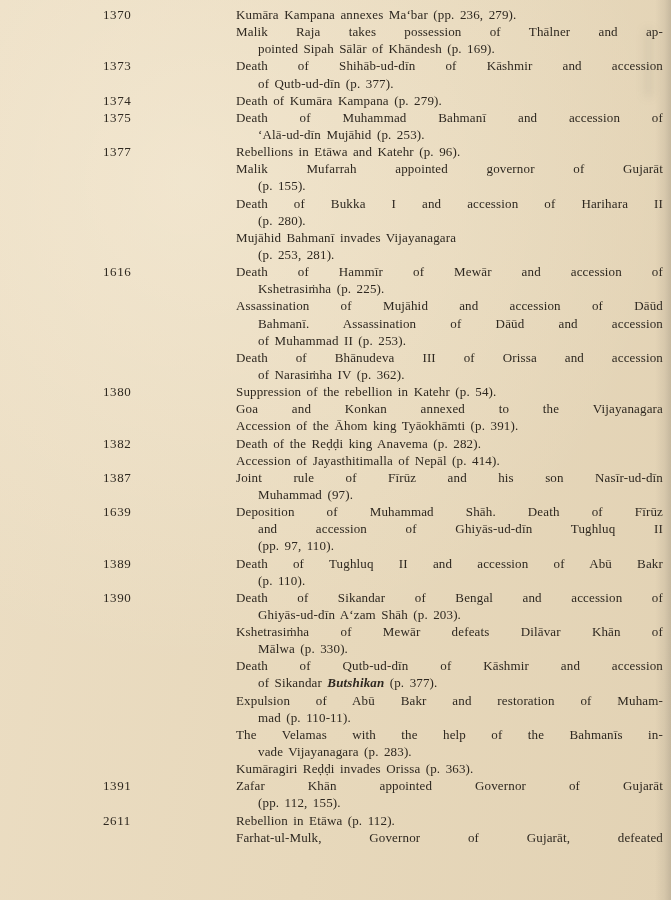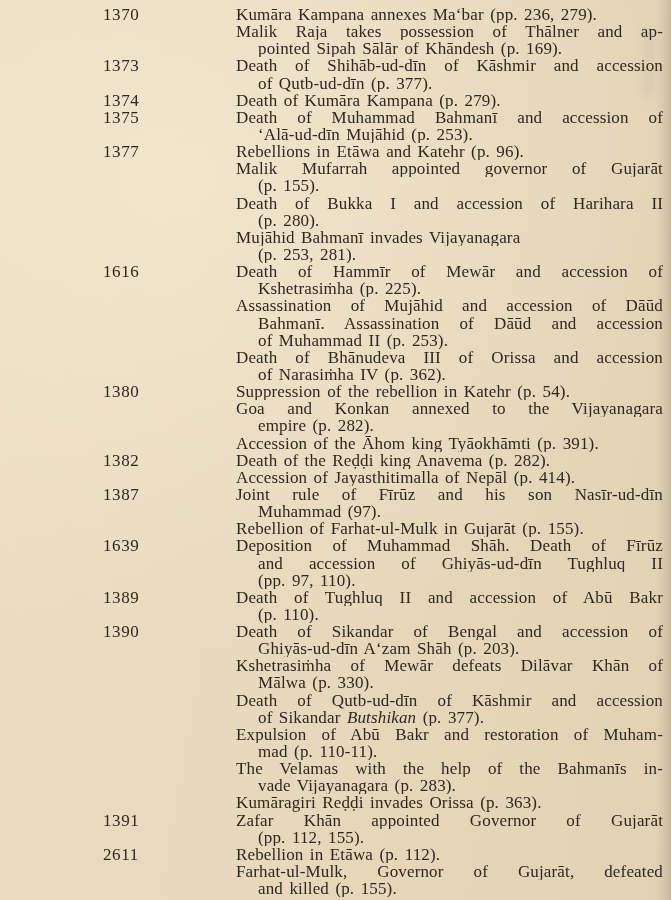--- a/index.html
+++ b/index.html
@@ -24,34 +24,34 @@
     position:absolute; left:644px; top:28px; width:9px; height:70px;
     background:rgba(110,104,96,0.10); border-radius:6px; filter:blur(4px);
     pointer-events:none;
   }
   .chronology {
     position:absolute; top:6px; left:0; width:671px;
   }
   .row {
     position:relative;
     height:17.15px; line-height:17.15px;
-    font-size:17px;
+    font-size:13px;
     word-spacing:2px; letter-spacing:0.15px;
     white-space:nowrap;
   }
   .year {
     position:absolute; left:103px; top:0; letter-spacing:0.6px;
   }
   .txt {
     display:block; margin-left:236px; width:427px;
     white-space:normal; overflow:hidden; height:17.15px;
   }
   .row.cont .txt { margin-left:258px; width:405px; }
   .row.just .txt { text-align:justify; text-align-last:justify; }
-  .txt i { font-style:italic; }
+  .txt i { font-style:italic;font-weight:bold; }
 </style>
 </head>
 <body>
 
 <div class="page" style="color: rgb(46, 40, 32);">
   <div class="chronology">
       <div class="row">
         <span class="year">1370</span>
         <span class="txt">Kumāra Kampana annexes Ma‘bar (pp. 236, 279).</span>
       </div>
@@ -123,43 +123,37 @@
       <div class="row cont">
         <span class="txt">of Narasiṁha IV (p. 362).</span>
       </div>
       <div class="row">
         <span class="year">1380</span>
         <span class="txt">Suppression of the rebellion in Katehr (p. 54).</span>
       </div>
       <div class="row just">
         <span class="txt">Goa and Konkan annexed to the Vijayanagara</span>
       </div>
-      <div class="row cont">
-        <span class="txt">empire (p. 282).</span>
-      </div>
       <div class="row">
         <span class="txt">Accession of the Āhom king Tyāokhāmti (p. 391).</span>
       </div>
       <div class="row">
         <span class="year">1382</span>
         <span class="txt">Death of the Reḍḍi king Anavema (p. 282).</span>
       </div>
       <div class="row">
         <span class="txt">Accession of Jayasthitimalla of Nepāl (p. 414).</span>
       </div>
       <div class="row just">
         <span class="year">1387</span>
         <span class="txt">Joint rule of Fīrūz and his son Nasīr-ud-dīn</span>
       </div>
       <div class="row cont">
         <span class="txt">Muhammad (97).</span>
       </div>
-      <div class="row">
-        <span class="txt">Rebellion of Farhat-ul-Mulk in Gujarāt (p. 155).</span>
-      </div>
       <div class="row just">
         <span class="year">1639</span>
         <span class="txt">Deposition of Muhammad Shāh. Death of Fīrūz</span>
       </div>
       <div class="row cont just">
         <span class="txt">and accession of Ghiyās-ud-dīn Tughluq II</span>
       </div>
       <div class="row cont">
         <span class="txt">(pp. 97, 110).</span>
       </div>
@@ -210,20 +204,17 @@
       </div>
       <div class="row cont">
         <span class="txt">(pp. 112, 155).</span>
       </div>
       <div class="row">
         <span class="year">2611</span>
         <span class="txt">Rebellion in Etāwa (p. 112).</span>
       </div>
       <div class="row just">
         <span class="txt">Farhat-ul-Mulk, Governor of Gujarāt, defeated</span>
-      </div>
-      <div class="row cont">
-        <span class="txt">and killed (p. 155).</span>
       </div>
     </div>
   <div class="smudge"></div>
   <div class="edge-shade"></div>
 </div>
 
 </body></html>

